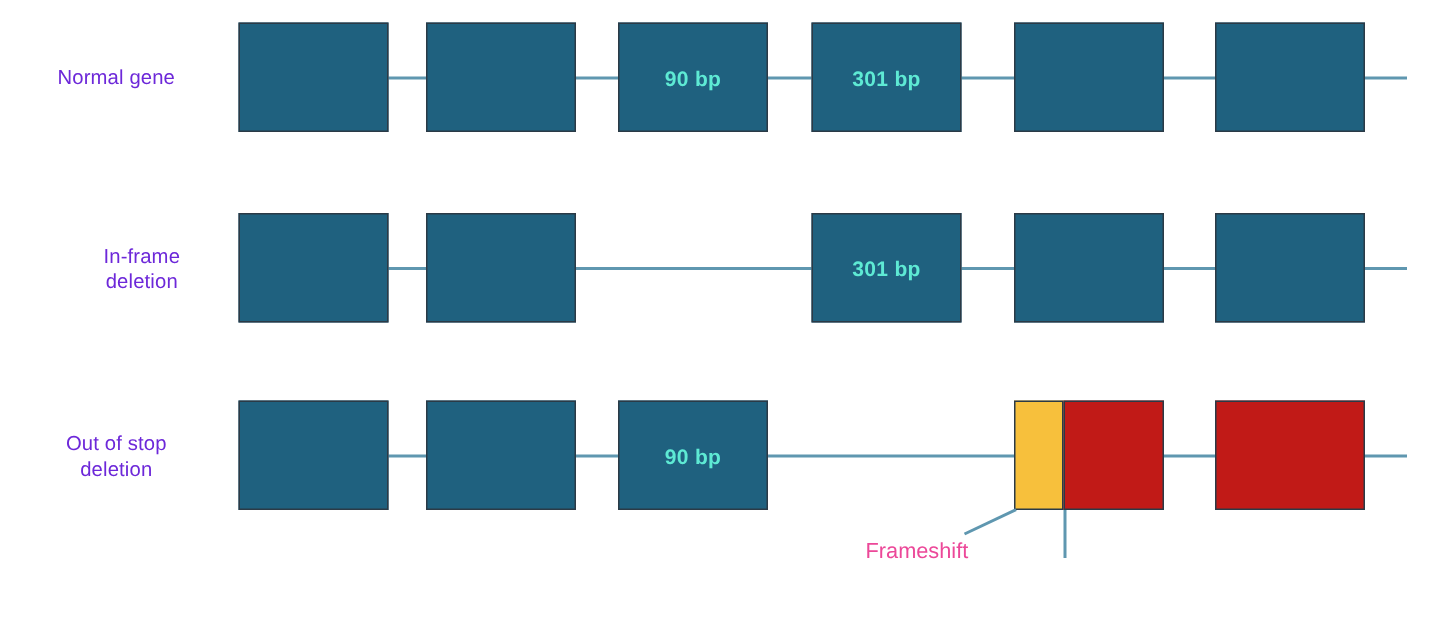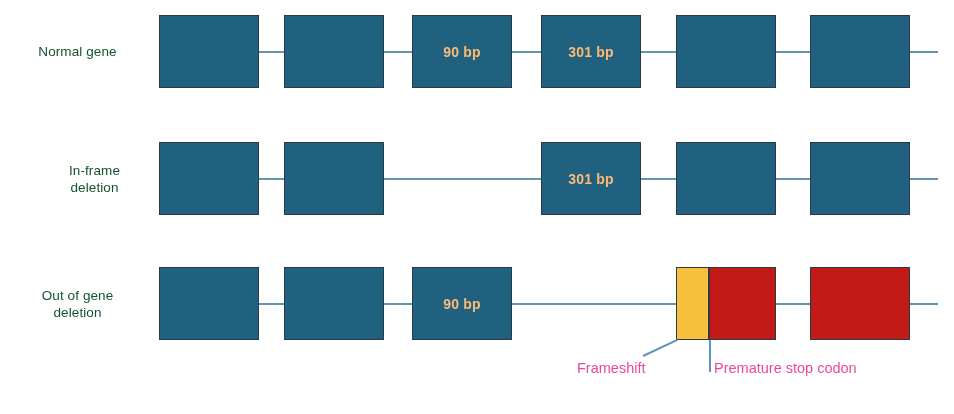--- a/index.html
+++ b/index.html
@@ -14,38 +14,38 @@
     position: relative;
     width: 954px;
     height: 414px;
     background: #ffffff;
     overflow: hidden;
   }
   .row-label {
     position: absolute;
     text-align: center;
     font-size: 13.5px;
-    color: #14532d;
+    color: #6d28d9;
     line-height: 17px;
     letter-spacing: 0.1px;
     white-space: pre-line;
   }
   .connector {
     position: absolute;
     height: 2px;
     background: #5f97b0;
   }
   .exon {
     position: absolute;
     box-sizing: border-box;
     border: 1px solid #2b3a46;
     display: flex;
     align-items: center;
     justify-content: center;
-    color: #fdba74;
+    color: #5eead4;
     font-size: 14px;
     font-weight: bold;
     letter-spacing: 0.2px;
   }
   .exon.teal   { background: #1f617f; }
   .exon.red    { background: #c11a17; }
   .exon.yellow { background: #f7c03c; }
   .leader {
     position: absolute;
     background: #5f97b0;
@@ -90,32 +90,31 @@
     <div class="connector" style="left: 641px; width: 35px; top: 177.5px;"></div>
     <div class="connector" style="left: 776px; width: 34px; top: 177.5px;"></div>
     <div class="connector" style="left: 910px; width: 28px; top: 177.5px;"></div>
     <div class="exon teal" style="left: 159px; top: 142px; width: 100px; height: 73px;"></div>
     <div class="exon teal" style="left: 284px; top: 142px; width: 100px; height: 73px;"></div>
     <div class="exon teal" style="left: 541px; top: 142px; width: 100px; height: 73px;">
       <span>301 bp</span>
     </div>
     <div class="exon teal" style="left: 676px; top: 142px; width: 100px; height: 73px;"></div>
     <div class="exon teal" style="left: 810px; top: 142px; width: 100px; height: 73px;"></div>
-    <div class="row-label" style="left: 8px; width: 139px; top: 286.5px;">Out of gene
+    <div class="row-label" style="left: 8px; width: 139px; top: 286.5px;">Out of stop
 deletion</div>
     <div class="connector" style="left: 259px; width: 25px; top: 302.5px;"></div>
     <div class="connector" style="left: 384px; width: 28px; top: 302.5px;"></div>
     <div class="connector" style="left: 512px; width: 164px; top: 302.5px;"></div>
     <div class="connector" style="left: 776px; width: 34px; top: 302.5px;"></div>
     <div class="connector" style="left: 910px; width: 28px; top: 302.5px;"></div>
     <div class="exon teal" style="left: 159px; top: 267px; width: 100px; height: 73px;"></div>
     <div class="exon teal" style="left: 284px; top: 267px; width: 100px; height: 73px;"></div>
     <div class="exon teal" style="left: 412px; top: 267px; width: 100px; height: 73px;">
       <span>90 bp</span>
     </div>
     <div class="exon yellow" style="left: 676px; top: 267px; width: 33px; height: 73px;"></div>
     <div class="exon red" style="left: 709px; top: 267px; width: 67px; height: 73px;"></div>
     <div class="exon red" style="left: 810px; top: 267px; width: 100px; height: 73px;"></div>
     <div class="leader leader-diag" style="left: 643px; top: 355px; width: 37.5766px; transform: rotate(-25.2011deg);"></div>
     <div class="callout" style="left: 577px; top: 360px;">Frameshift</div>
     <div class="leader leader-v" style="left: 709px; top: 340px; height: 32px;"></div>
-    <div class="callout" style="left: 714px; top: 360px;">Premature stop codon</div>
   </div>
 
 </body></html>

